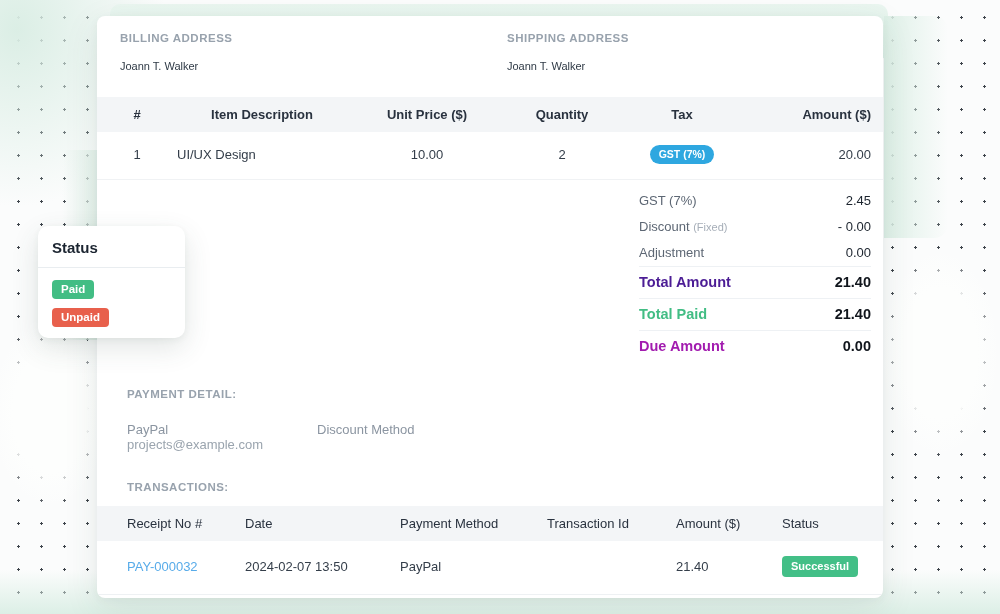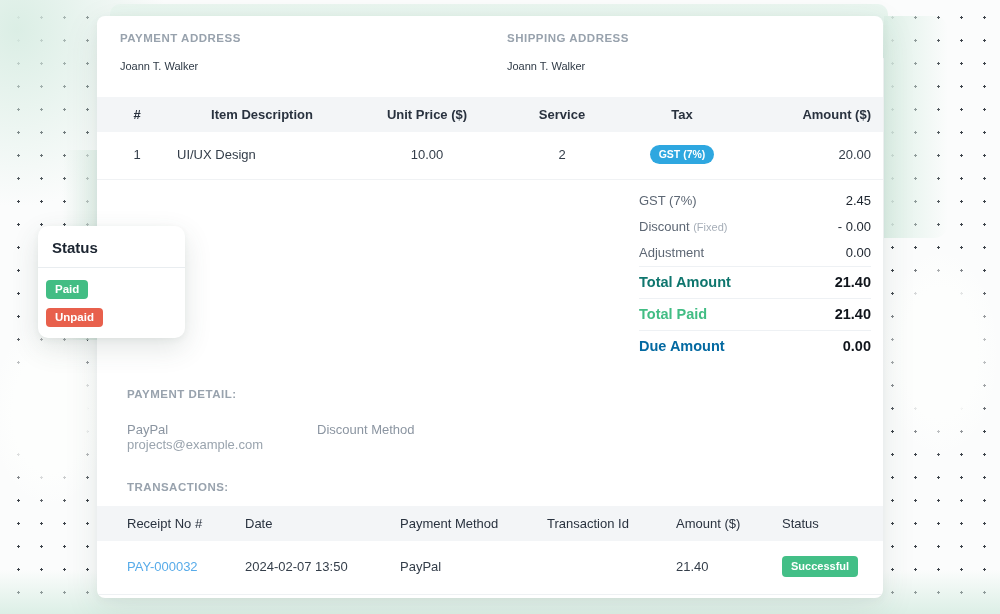--- a/index.html
+++ b/index.html
@@ -96,21 +96,21 @@
   }
 
   
   .status-card {
     position:absolute; left:38px; top:226px; width:147px; height:112px;
     background:#fff; border-radius:10px; z-index:3;
     box-shadow: 0 10px 28px rgba(55,80,70,.14), 0 2px 6px rgba(55,80,70,.06);
   }
   .status-title { padding:13px 14px 11px; font-size:15px; font-weight:bold; color:#1b2430; }
   .status-divider { border-top:1px solid #e9edf0; }
-  .status-badges { padding:11px 8px; }
+  .status-badges { padding:11px 14px; }
   .badge {
     display:inline-block; color:#fff; font-size:11.5px; font-weight:bold;
     padding:3px 9px 4px; border-radius:4px; cursor:pointer;
   }
   .badge-row { margin-top:0; }
   .badge-row + .badge-row { margin-top:8px; }
 </style>
 </head>
 <body>
 
@@ -120,21 +120,21 @@
 <div class="glow glow-right"></div>
 <div class="glow patch-right"></div>
 <div class="glow patch-left"></div>
 <div class="glow glow-leftcard"></div>
 <div class="glow bottom-band"></div>
 
 <main class="card">
 
   <section class="addresses">
     <div class="addr-billing">
-      <div class="section-label">PAYMENT ADDRESS</div>
+      <div class="section-label">BILLING ADDRESS</div>
       <div class="addr-name">Joann T. Walker</div>
     </div>
     <div class="addr-shipping">
       <div class="section-label">SHIPPING ADDRESS</div>
       <div class="addr-name">Joann T. Walker</div>
     </div>
   </section>
 
   <table class="items">
     <colgroup>
@@ -143,21 +143,21 @@
         <col style="width:160px">
         <col style="width:110px">
         <col style="width:130px">
         <col>
       </colgroup>
     <thead>
       <tr>
         <th>#</th>
         <th>Item Description</th>
         <th>Unit Price ($)</th>
-        <th>Service</th>
+        <th>Quantity</th>
         <th>Tax</th>
         <th class="c-amt">Amount ($)</th>
       </tr>
     </thead>
     <tbody>
       <tr>
         <td>1</td>
         <td class="c-desc">UI/UX Design</td>
         <td>10.00</td>
         <td>2</td>
@@ -176,29 +176,29 @@
     </div>
     <div class="srow">
       <span class="slabel"><span>Discount</span> <span class="sfx">(Fixed)</span></span>
       <span class="sval">- 0.00</span>
     </div>
     <div class="srow">
       <span class="slabel">Adjustment</span>
       <span class="sval">0.00</span>
     </div>
     <div class="srow trow">
-      <span class="slabel" style="color: #0f766e;">Total Amount</span>
+      <span class="slabel" style="color: #4c1d95;">Total Amount</span>
       <span class="sval">21.40</span>
     </div>
     <div class="srow trow">
       <span class="slabel" style="color: rgb(66, 189, 132);">Total Paid</span>
       <span class="sval">21.40</span>
     </div>
     <div class="srow trow">
-      <span class="slabel" style="color: #0369a1;">Due Amount</span>
+      <span class="slabel" style="color: #a21caf;">Due Amount</span>
       <span class="sval">0.00</span>
     </div>
   </div>
 
   <section class="payment-detail">
     <div class="section-label">PAYMENT DETAIL:</div>
     <div class="pd-cols">
       <div class="pd-col1">
         <div class="pd-line1">PayPal</div>
         <div class="pd-line2">projects@example.com</div>

